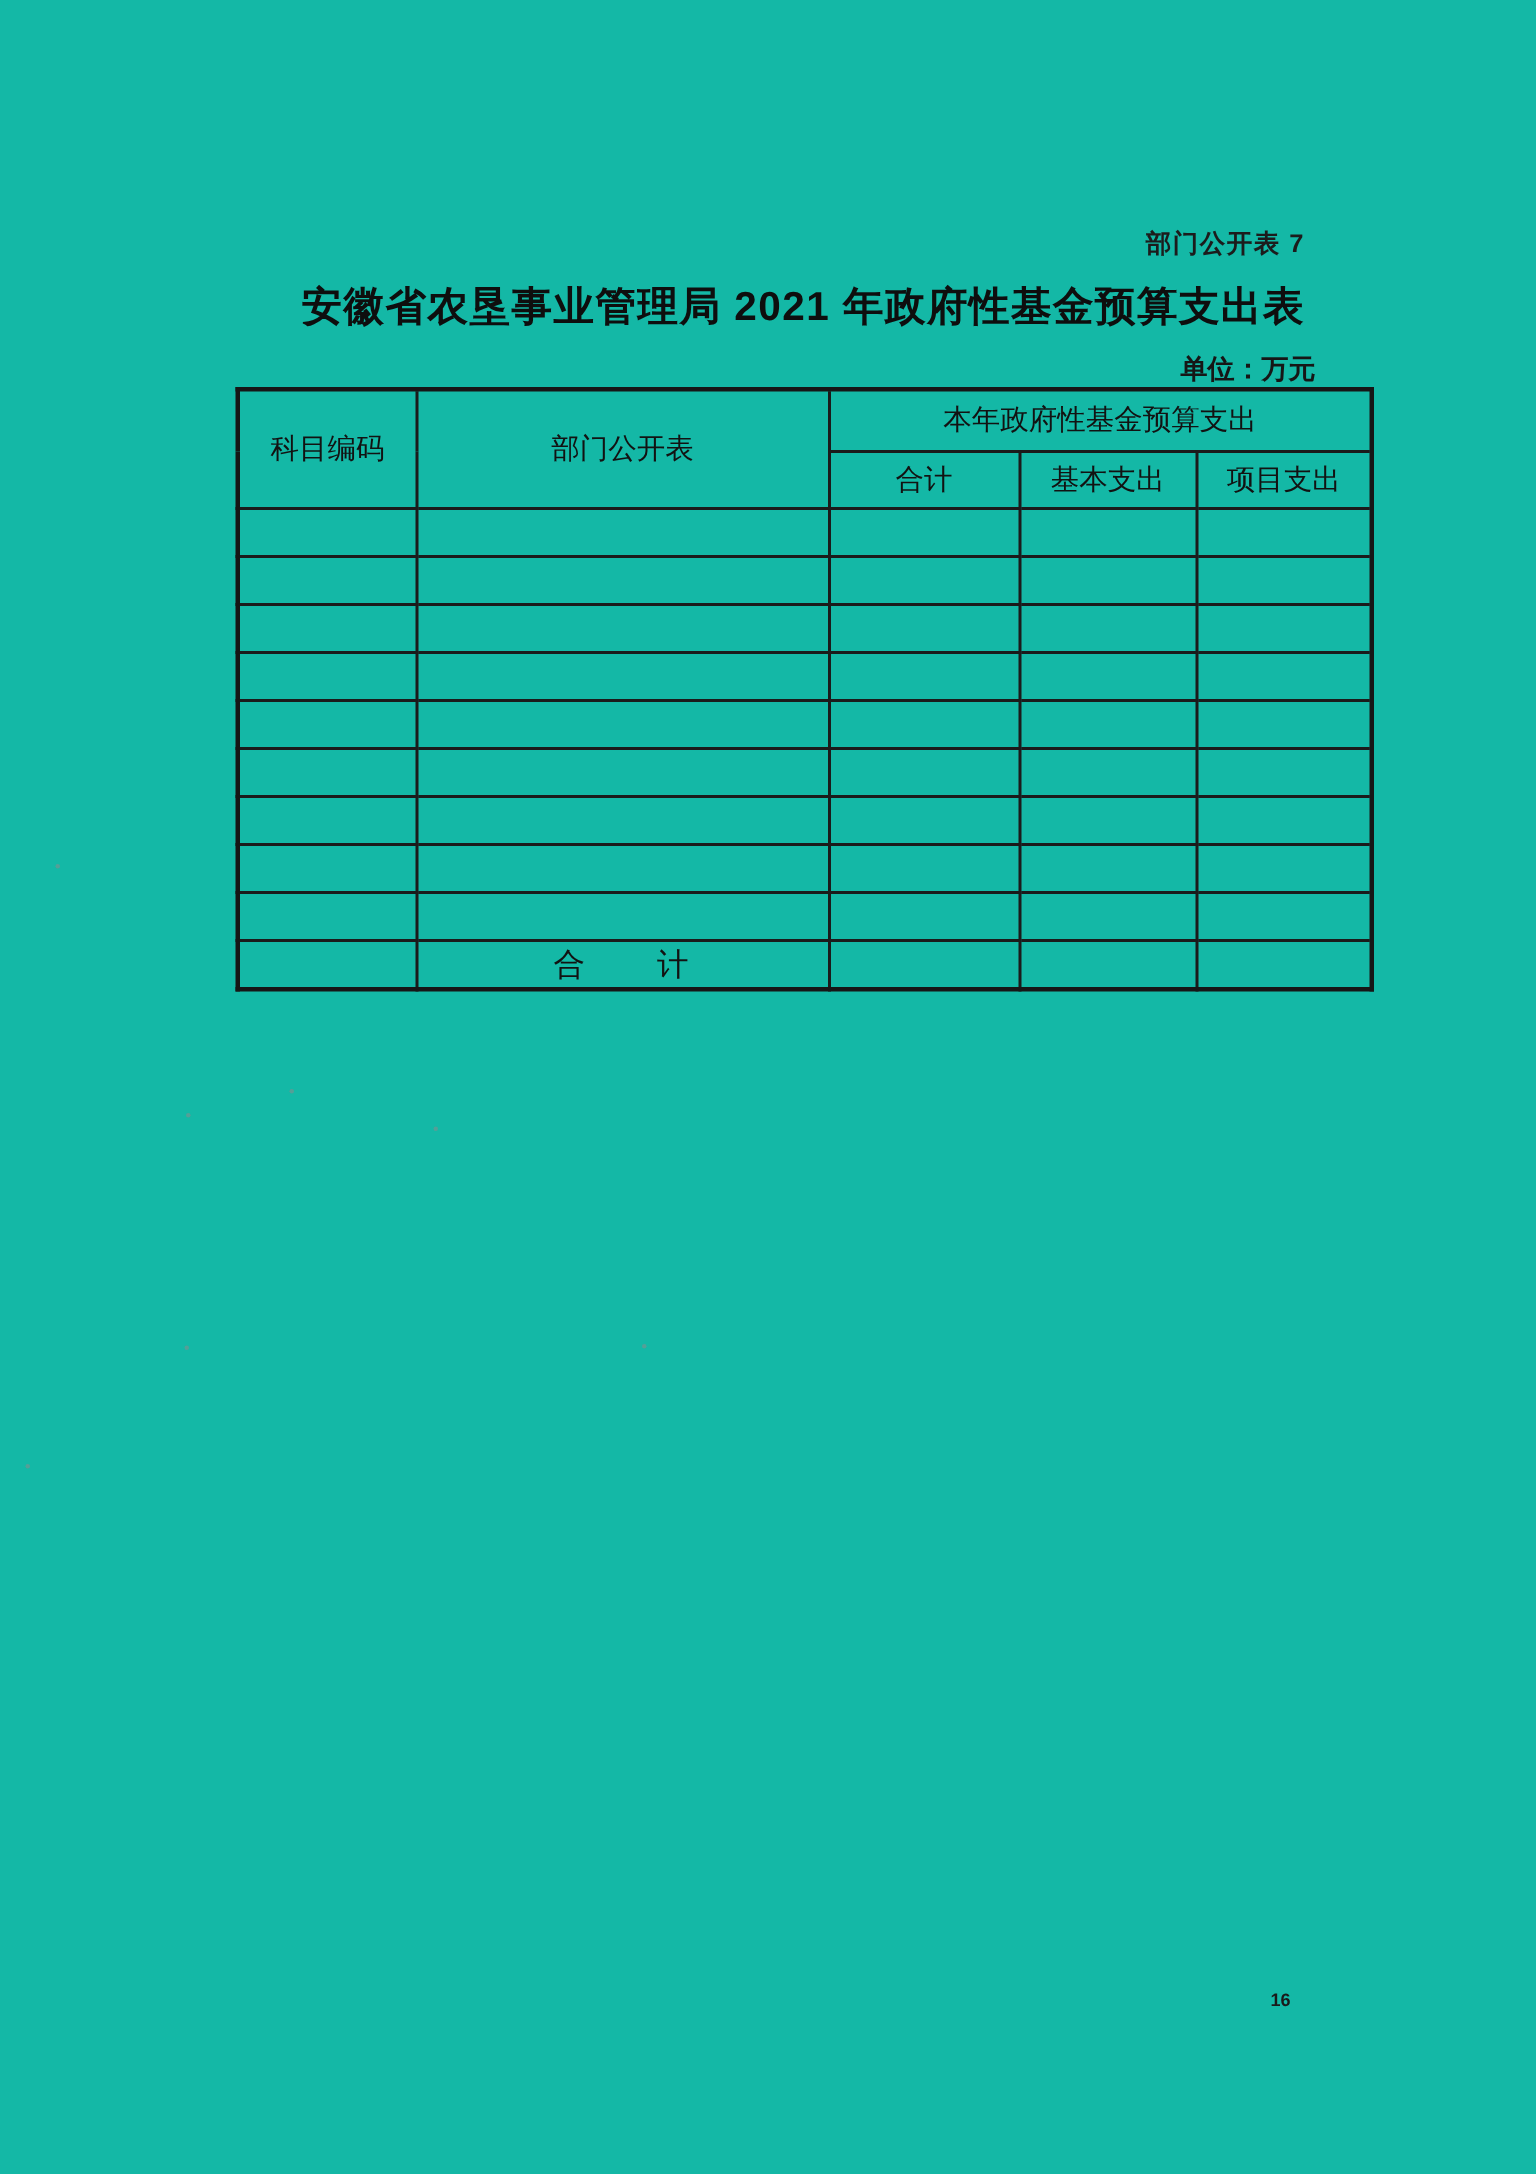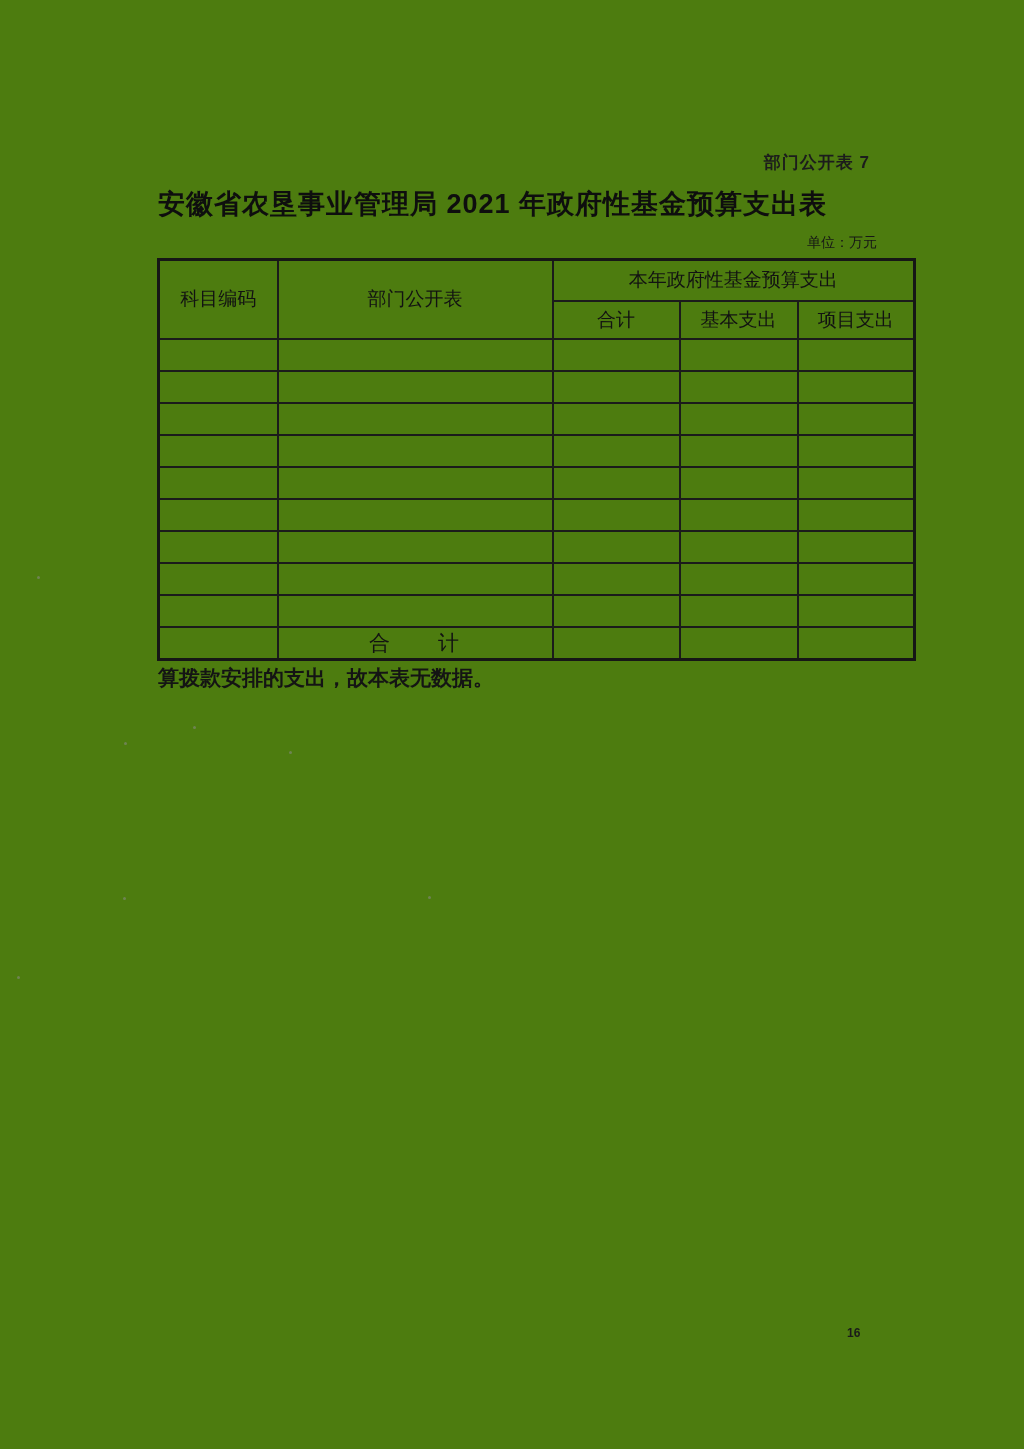--- a/index.html
+++ b/index.html
@@ -3,21 +3,21 @@
 <meta charset="utf-8">
 <style>
   * { margin: 0; padding: 0; box-sizing: border-box; }
   html, body { background: #e8e8e8; }
   body { font-family: "Liberation Sans", sans-serif; }
 
   .page {
     position: relative;
     width: 1024px;
     height: 1449px;
-    background: #4d7c0f;
+    background: #14b8a6;
     margin: 0 auto;
     overflow: hidden;
     color: #151515;
   }
 
   .corner-label {
     position: absolute;
     top: 151px;
     right: 154px;
     font-size: 17px;
@@ -25,33 +25,34 @@
     letter-spacing: 1px;
     color: #1c1c1c;
     white-space: nowrap;
   }
 
   .doc-title {
     position: absolute;
     top: 186px;
     left: 158px;
     width: 755px;
+    text-align: center;
     font-size: 27px;
     font-weight: 800;
     letter-spacing: 1px;
     color: #0e0e0e;
     white-space: nowrap;
   }
 
   .unit-label {
     position: absolute;
     top: 234px;
     right: 147px;
-    font-size: 14px;
-    font-weight: 400;
+    font-size: 18px;
+    font-weight: 700;
     color: #161616;
     white-space: nowrap;
   }
 
   table.budget-table {
     position: absolute;
     top: 258px;
     left: 157px;
     width: 756px;
     border-collapse: collapse;
@@ -207,21 +208,20 @@
         <td></td>
         <td class="total-label-cell">合　　计</td>
         <td></td>
         <td></td>
         <td></td>
       </tr>
     </tbody>
   </table>
 
   <div class="note">
-    <div>算拨款安排的支出，故本表无数据。</div>
   </div>
 
   <div class="page-number">16</div>
 
   <div class="speck" style="left:37px; top:576px;"></div>
   <div class="speck" style="left:193px; top:726px;"></div>
   <div class="speck" style="left:124px; top:742px;"></div>
   <div class="speck" style="left:289px; top:751px;"></div>
   <div class="speck" style="left:123px; top:897px;"></div>
   <div class="speck" style="left:428px; top:896px;"></div>

